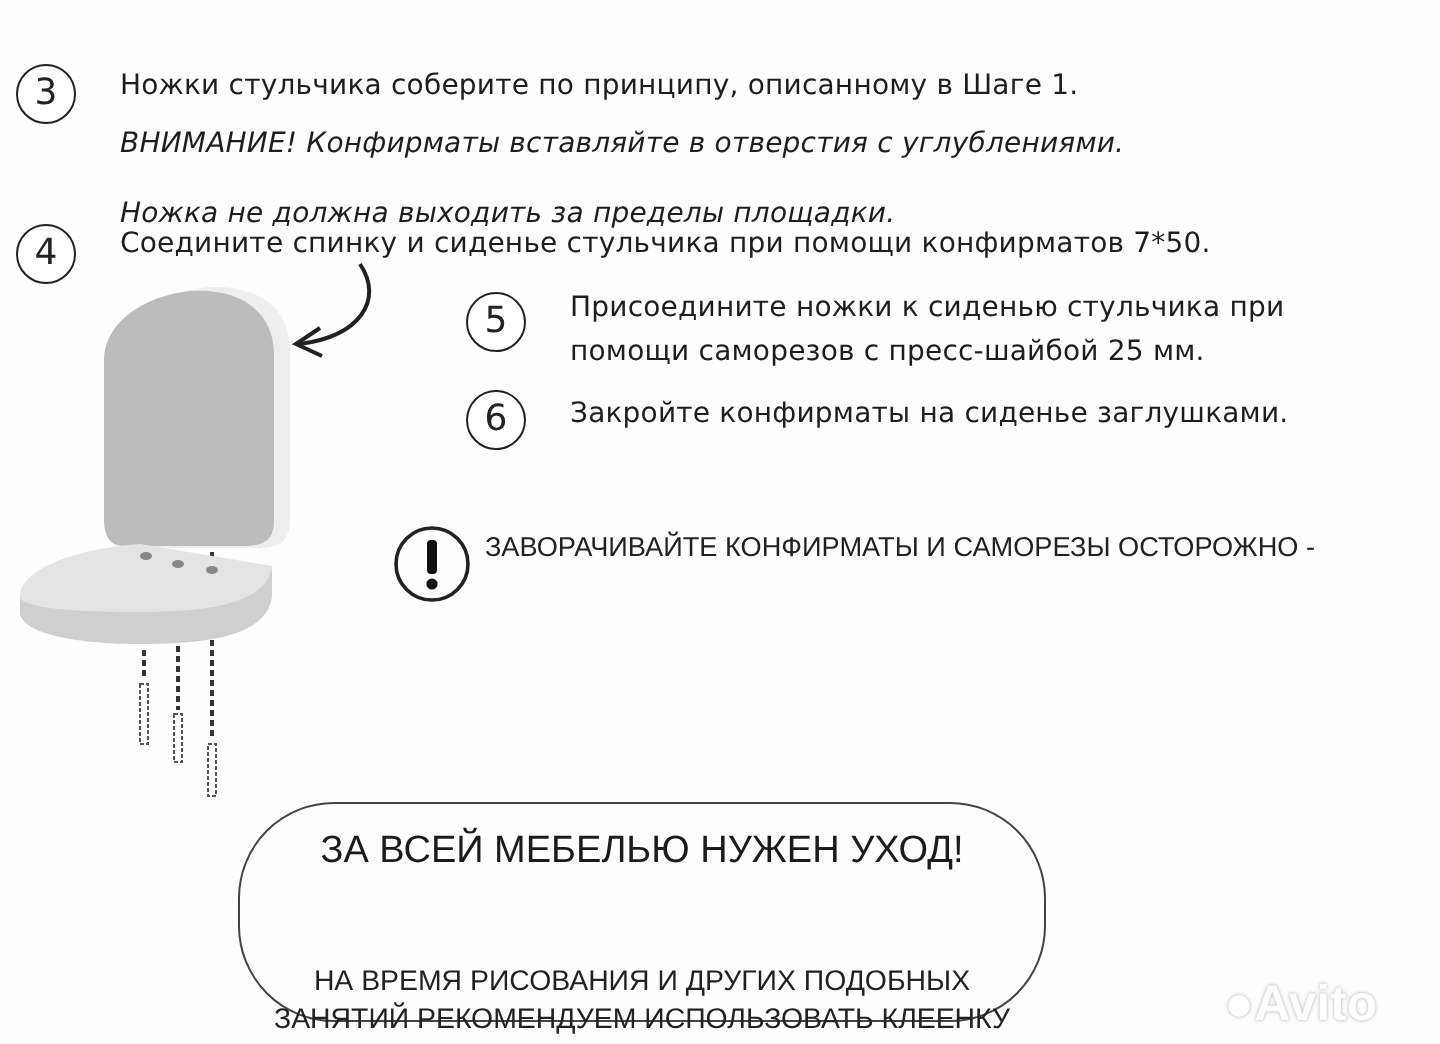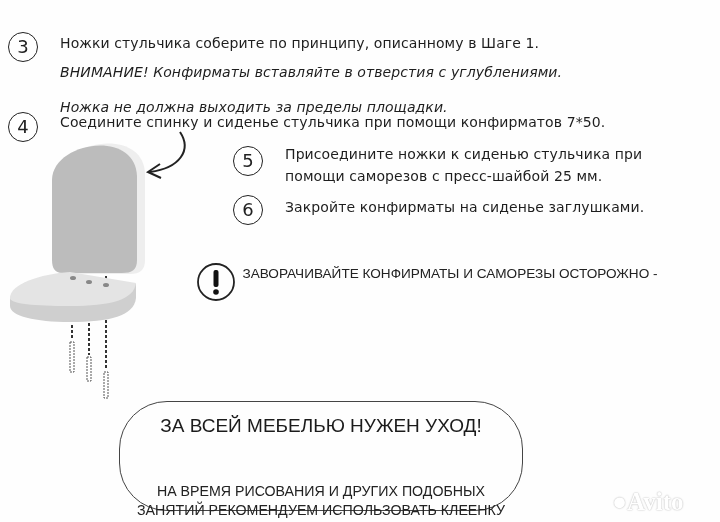--- a/index.html
+++ b/index.html
@@ -11,21 +11,21 @@
   .txt { position:absolute; font-size:14px; white-space:nowrap; letter-spacing:0.1px; }
   .ital { font-style:italic; }
   .warn { position:absolute; font-family:"Liberation Sans", sans-serif; font-size:13.6px; text-align:center;
           line-height:19px; white-space:nowrap; color:#222; }
   .callout { position:absolute; left:119px; top:401px; width:404px; height:110px; box-sizing:border-box;
              border:1.5px solid #444; border-radius:48px; }
   .callout-title { position:absolute; left:0; right:0; top:13px; text-align:center;
                    font-family:"Liberation Sans", sans-serif; font-size:19px; color:#1b1b1b; }
   .callout-body { position:absolute; left:0; right:0; top:48px; text-align:center;
                   font-family:"Liberation Sans", sans-serif; font-size:14.2px; line-height:19px; color:#222;margin-top:32px; }
-  .watermark { position:absolute; left:612px; top:488px; font-family:Liberation Serif, serif; font-size:25px;
+  .watermark { position:absolute; left:612px; top:488px; font-family:Liberation Sans, sans-serif; font-size:25px;
                font-weight:bold; color:#fff; text-shadow:0 0 2px #c8c8c8, 0 0 1px #bbb; }
 </style>
 </head>
 <body>
 
 <div class="step-num" style="left:8px;top:32px;">3</div>
 <div class="txt" style="left:60px;top:35px;">Ножки стульчика соберите по принципу, описанному в Шаге 1.</div>
 <div class="txt ital" style="left:60px;top:64px;">ВНИМАНИЕ! Конфирматы вставляйте в отверстия с углублениями.</div>
 <div class="txt ital" style="left:60px;top:82px;margin-top:17px;">Ножка не должна выходить за пределы площадки.</div>
 

